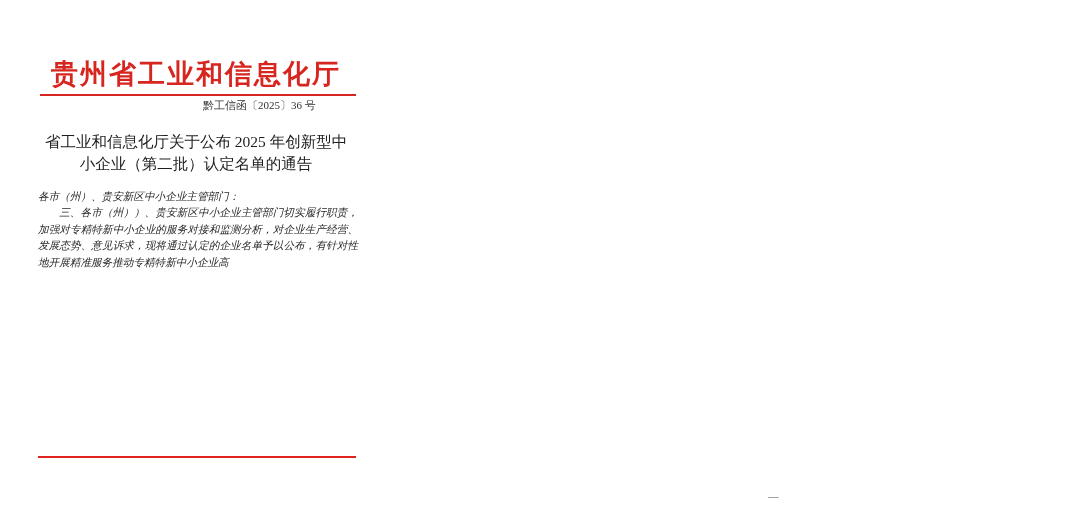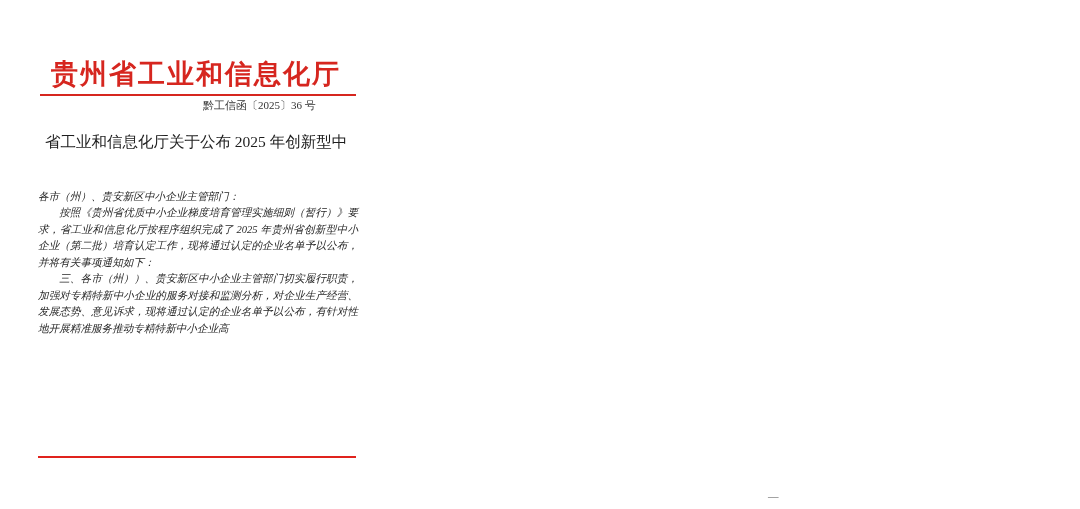--- a/index.html
+++ b/index.html
@@ -43,24 +43,24 @@
 </style>
 </head>
 <body>
 
 <div class="page" id="page1">
   <div class="agency-title">贵州省工业和信息化厅</div>
   <div class="red-rule"></div>
   <div class="doc-number">黔工信函〔2025〕36 号</div>
   <div class="notice-title">
     <div>省工业和信息化厅关于公布 2025 年创新型中</div>
+    <div>小企业（第二批）认定名单的通告</div>
   </div>
   <div class="body-text">
     <p class="no-indent">各市（州）、贵安新区中小企业主管部门：</p>
-    <p>按照《贵州省优质中小企业梯度培育管理实施细则（暂行）》要求，省工业和信息化厅按程序组织完成了 2025 年贵州省创新型中小企业（第二批）培育认定工作，现将通过认定的企业名单予以公布，并将有关事项通知如下：</p>
     <p>三、各市（州））、贵安新区中小企业主管部门切实履行职责，加强对专精特新中小企业的服务对接和监测分析，对企业生产经营、发展态势、意见诉求，现将通过认定的企业名单予以公布，有针对性地开展精准服务推动专精特新中小企业高</p>
   </div>
   <div class="red-underline"></div>
 </div>
 
 <div class="page" id="page2">
   <div class="p2-line1">质量发展。</div>
   <div class="p2-line2">特此通告。</div>
   <div class="p2-attachment">附件：2025 年贵州省创新型中小企业（第二批）认定名单</div>
 

